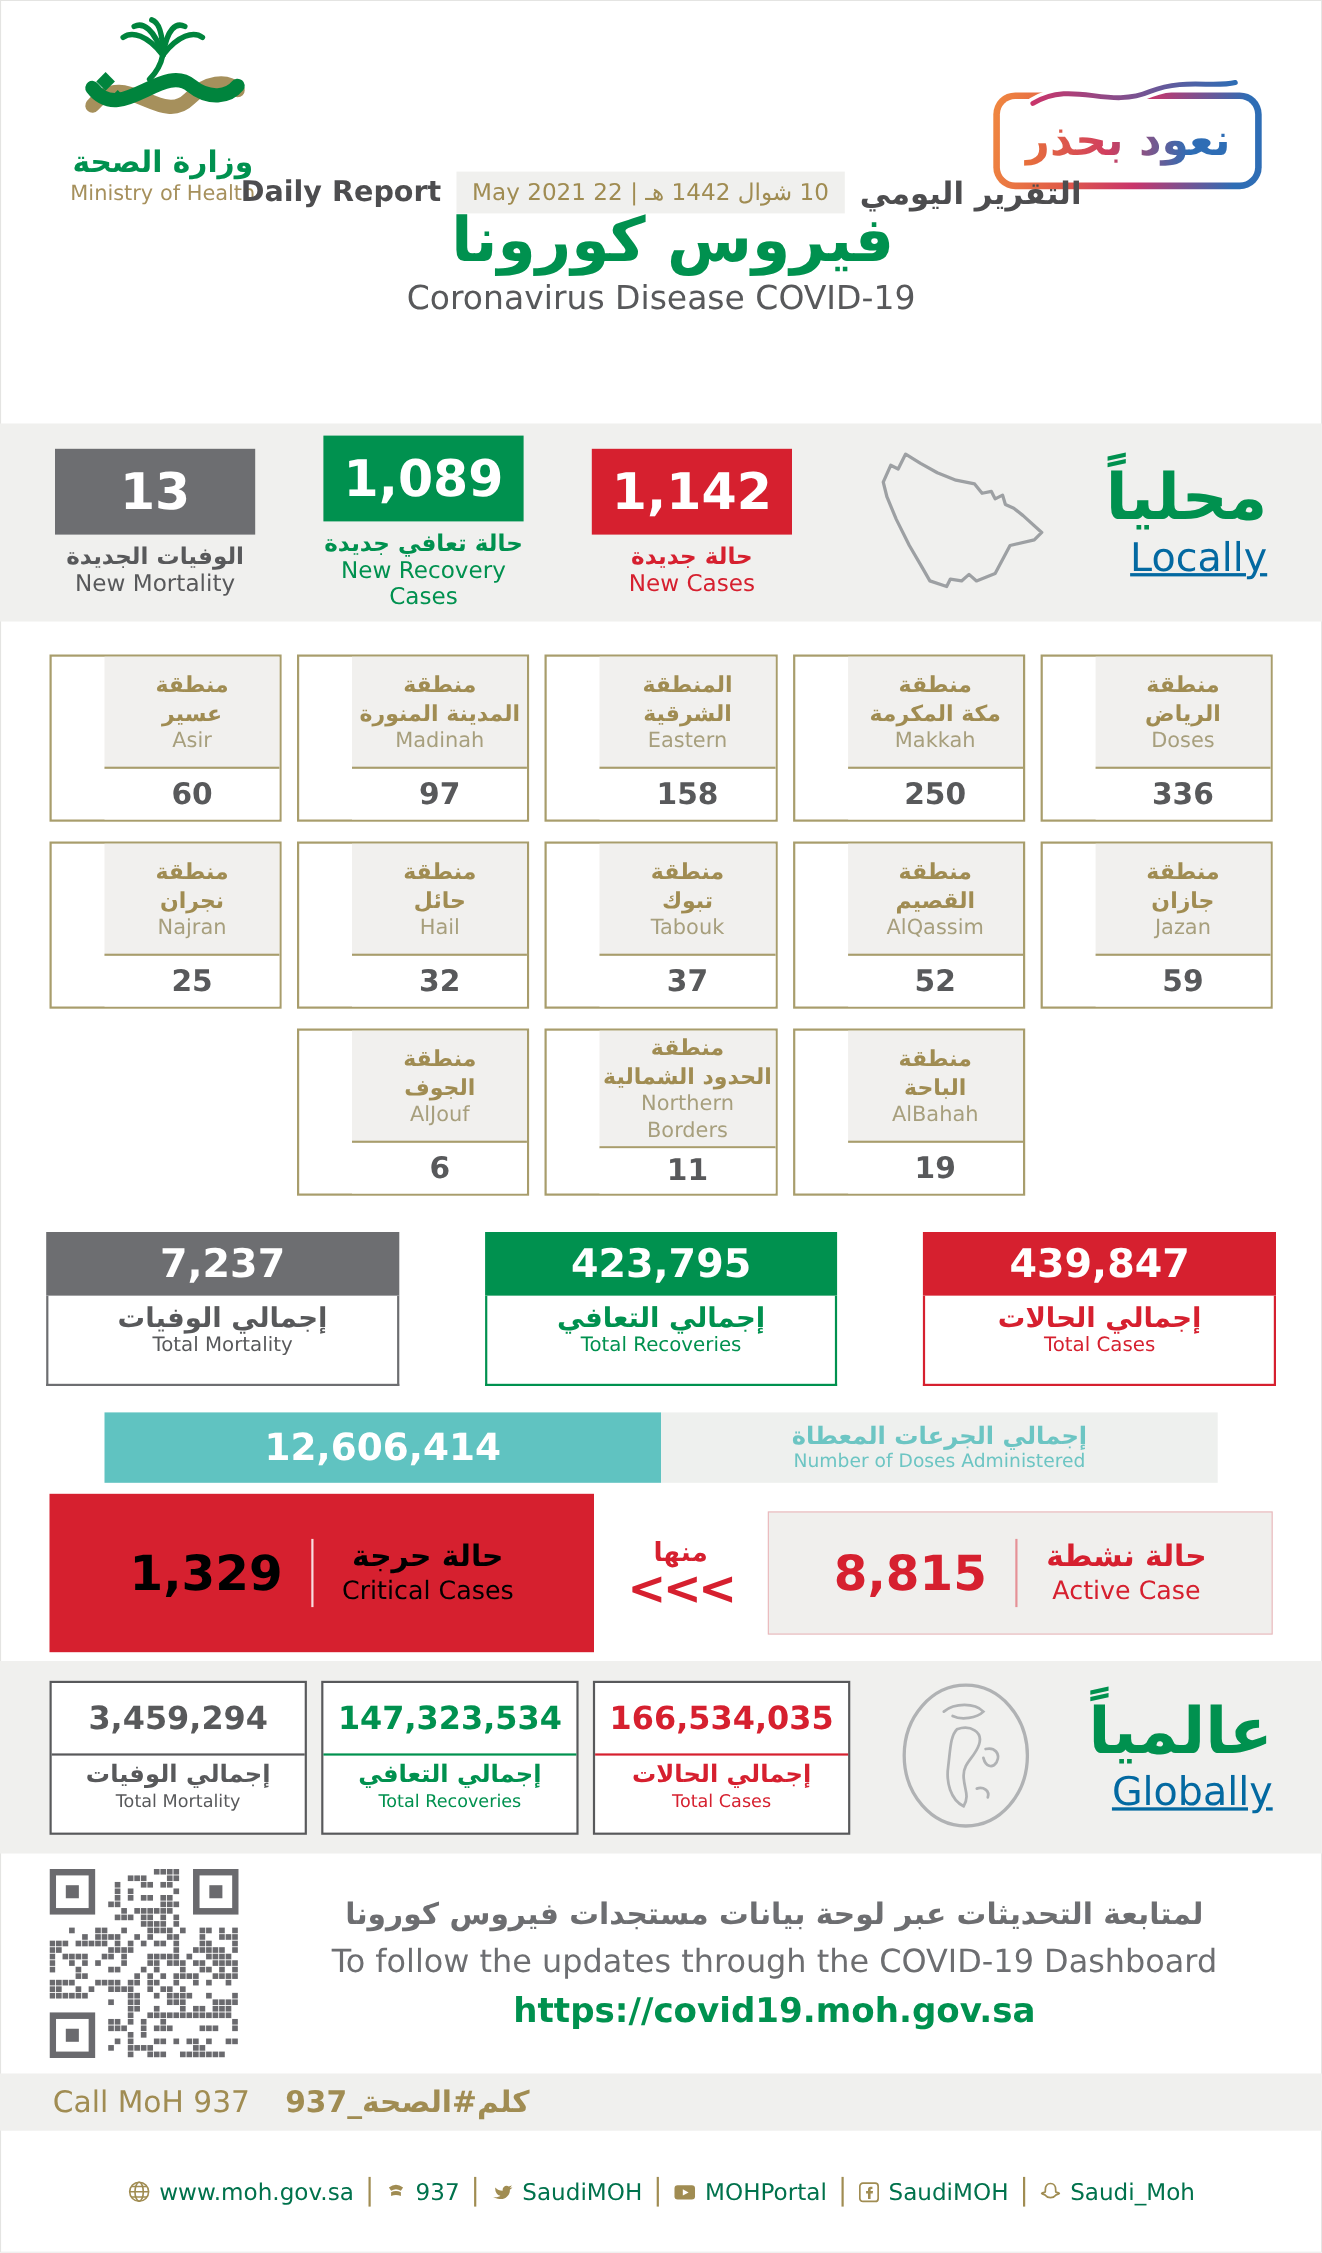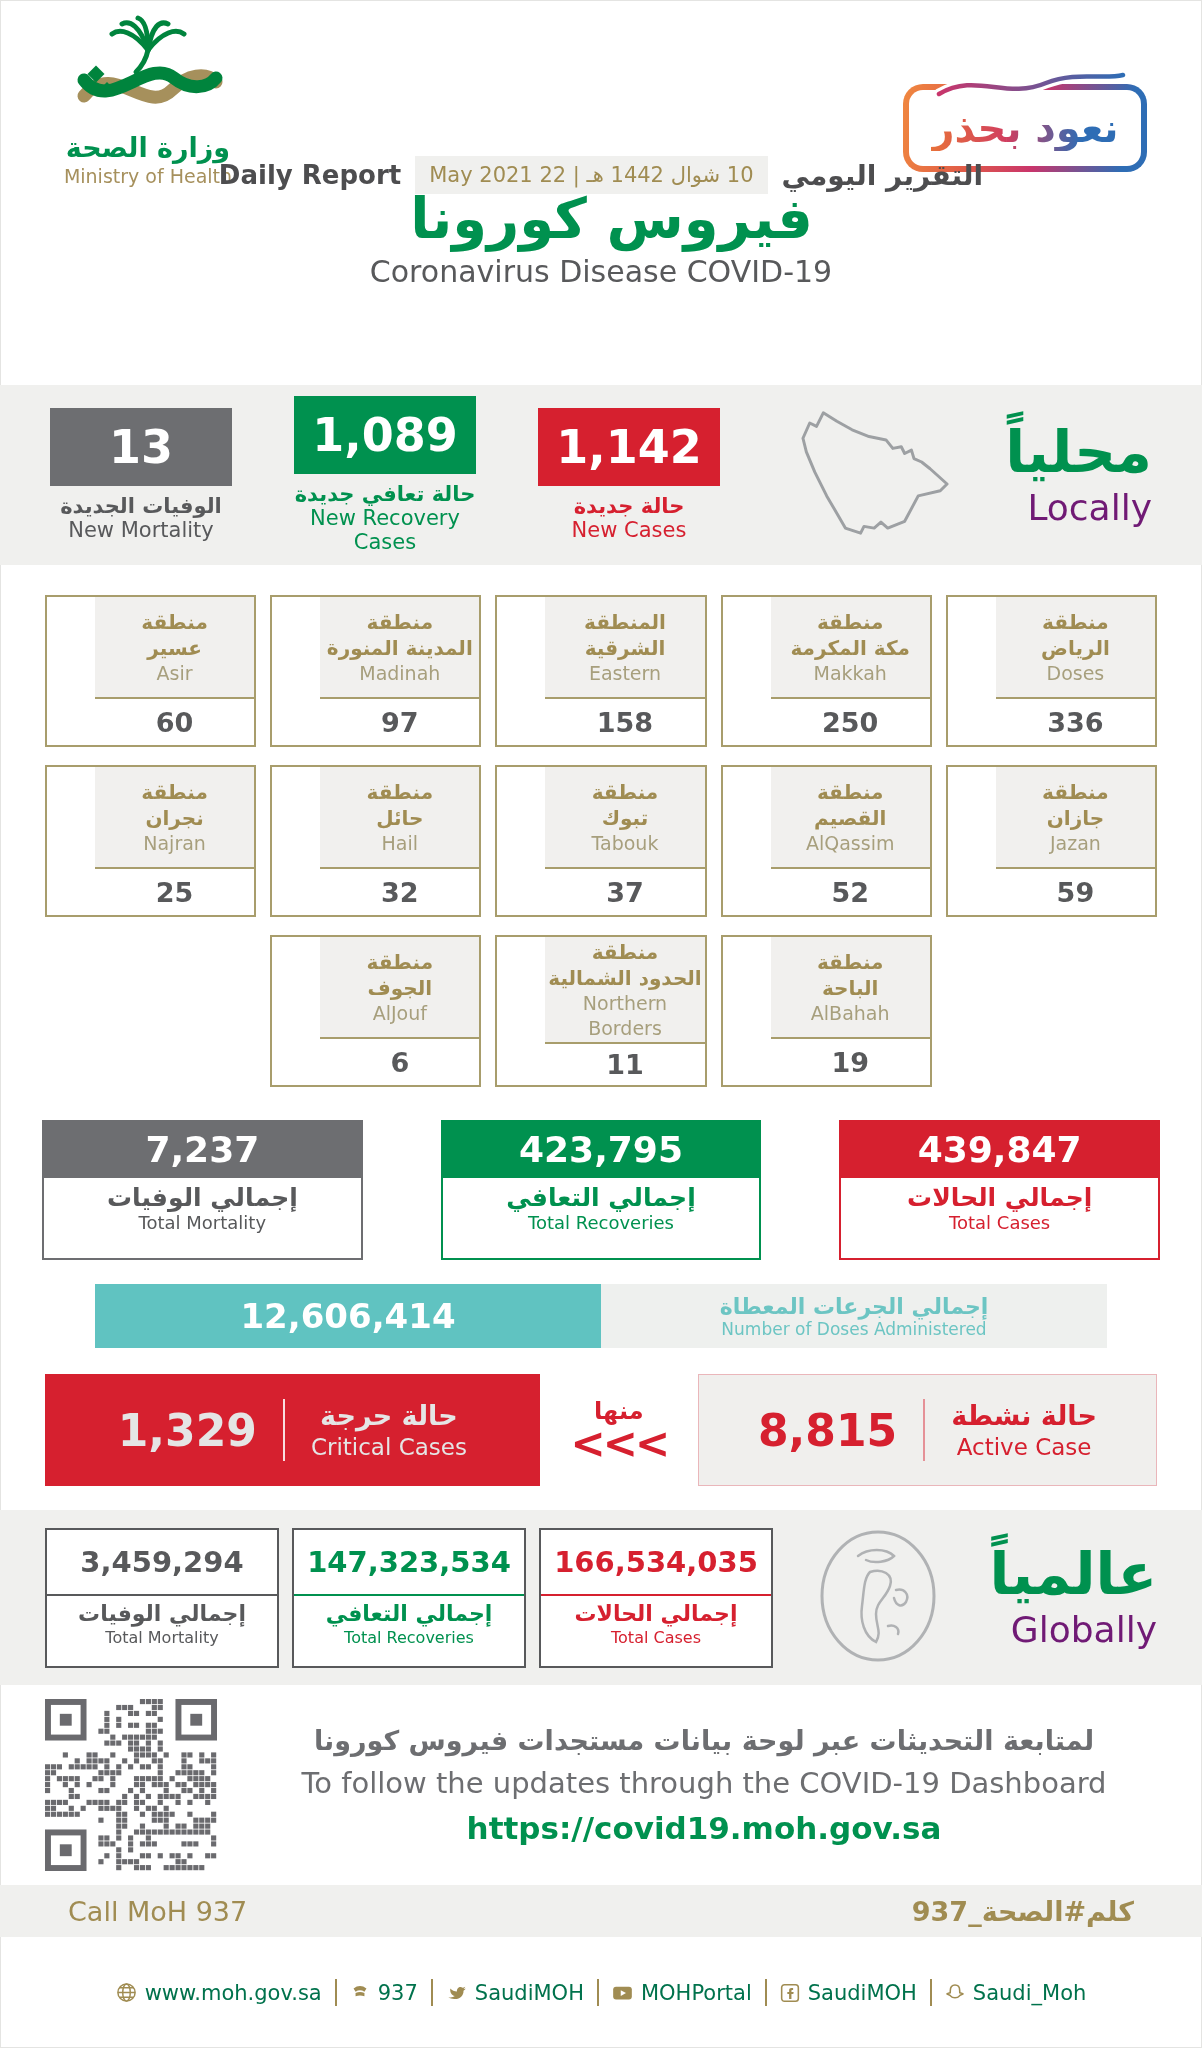--- a/index.html
+++ b/index.html
@@ -41,21 +41,21 @@
   .sec-locally { height:180px; background:#f0f0ee; display:flex; align-items:center; padding:0 50px; }
   .lstat { width:182px; text-align:center; margin-right:62px; }
   .lstat-box { height:78px; display:flex; align-items:center; justify-content:center; color:#fff; font-size:46px; font-weight:700; }
   .bg-gray { background:#6d6e71; } .bg-green { background:#00914f; } .bg-red { background:#d6202f; }
   .fg-gray { color:#58595b; } .fg-green { color:#00914f; } .fg-red { color:#d6202f; }
   .lstat-ar { font-size:21px; font-weight:700; margin-top:8px; direction:rtl; }
   .lstat-en { font-size:21px; }
   .map-box { margin-left:4px; }
   .locally-label { margin-left:auto; text-align:right; }
   .loc-ar { color:#00914f; font-size:58px; font-weight:800; direction:rtl; line-height:1; }
-  .loc-en { color:#701a75; font-size:36px; margin-top:6px; }
+  .loc-en { color:#0369a1; font-size:36px; margin-top:6px;text-decoration:underline; }
   
   .sec-regions { height:545px; padding-top:30px; }
   .rgrid { display:grid; grid-template-columns:repeat(5,1fr); gap:14px; margin:0 45px 18px; }
   .rbox { border:2px solid #a89d6c; height:152px; display:flex; flex-direction:column; background:#fff;padding-left:48px; }
   .rbox-top { background:#f1f0ee; flex:1; border-bottom:2px solid #a89d6c; display:flex; flex-direction:column; justify-content:center; text-align:center; line-height:1.3; padding:2px; }
   .r-ar { color:#a08c52; font-weight:700; font-size:20px; direction:rtl; }
   .r-en { color:#a79f7d; font-size:19px; }
   .rbox-num { height:46px; display:flex; align-items:center; justify-content:center; font-size:27px; font-weight:700; color:#58595b; background:#fff; }
   .row3 .rbox:nth-child(1){ grid-column:2; } .row3 .rbox:nth-child(2){ grid-column:3; } .row3 .rbox:nth-child(3){ grid-column:4; }
   
@@ -69,21 +69,21 @@
   .bd-gray { border-color:#6d6e71; } .bd-green { border-color:#00914f; } .bd-red { border-color:#d6202f; }
   
   .sec-doses { height:80px; }
   .doses { margin:14px 95px 0; height:64px; display:flex; }
   .doses-val { flex:0 0 50%; background:#60c3c1; color:#fff; display:flex; align-items:center; justify-content:center; font-size:34px; font-weight:700; }
   .doses-label { flex:1; background:#eef0ee; color:#6cc5c3; display:flex; flex-direction:column; justify-content:center; text-align:center; }
   .doses-ar { font-size:22px; font-weight:700; direction:rtl; }
   .doses-en { font-size:17px; }
   
   .sec-critical { height:160px; display:flex; align-items:center; padding:0 45px; }
-  .crit-box { width:500px; height:112px; background:#d6202f; color:#e5e5e5; display:flex; align-items:center; justify-content:center; gap:26px; }
+  .crit-box { width:500px; height:144px; background:#d6202f; color:#000000; display:flex; align-items:center; justify-content:center; gap:26px; }
   .big-num { font-size:44px; font-weight:700; }
   .vdiv-w { width:2px; height:62px; background:rgba(255,255,255,.85); }
   .pair-labels { text-align:center; line-height:1.25; }
   .pl-ar { font-size:27px; font-weight:700; direction:rtl; }
   .pl-en { font-size:23px; }
   .menha { width:160px; text-align:center; color:#d6202f; }
   .menha-word { font-size:24px; font-weight:700; direction:rtl; }
   .menha-arrows { font-size:42px; font-weight:700; letter-spacing:-3px; line-height:.9; }
   .active-box { margin-left:auto; width:464px; height:112px; background:#f0efed; border:1px solid #eab6ba; color:#d6202f; display:flex; align-items:center; justify-content:center; gap:26px; }
   .vdiv-r { width:2px; height:62px; background:#d6202f; opacity:.45; }
@@ -97,21 +97,21 @@
   .globe { margin-left:28px; }
   .global-label { margin-left:auto; text-align:right; }
   
   .sec-dashboard { height:200px; display:flex; align-items:center; padding:0 45px; gap:34px; }
   .qr { width:172px; height:172px; flex:0 0 auto; }
   .dash-text { flex:1; text-align:center; }
   .dash-ar { color:#6d6e71; font-size:27px; font-weight:700; direction:rtl; }
   .dash-en { color:#6d6e71; font-size:29px; margin-top:10px; }
   .dash-url { color:#00914f; font-size:31px; font-weight:700; margin-top:10px; display:inline-block; text-decoration:none; }
   
-  .sec-hashtag { height:52px; background:#f0f0ee; display:flex; align-items:center; justify-content:space-between; padding:0 68px; color:#a08c52;gap:32px; }
+  .sec-hashtag { height:52px; background:#f0f0ee; display:flex; align-items:center; padding:0 48px; color:#a08c52;gap:32px; }
   .call-moh { font-size:27px; }
   .hashtag { font-size:27px; font-weight:700; direction:rtl; }
   
   .sec-social { flex:1; display:flex; align-items:center; justify-content:center; gap:13px; }
   .slink { display:flex; align-items:center; gap:8px; color:#00724c; font-size:21px; text-decoration:none; }
   .sdiv { width:2px; height:27px; background:#a08c52; }
   .gold-ic { flex:0 0 auto; }
 </style>
 </head>
 <body>

